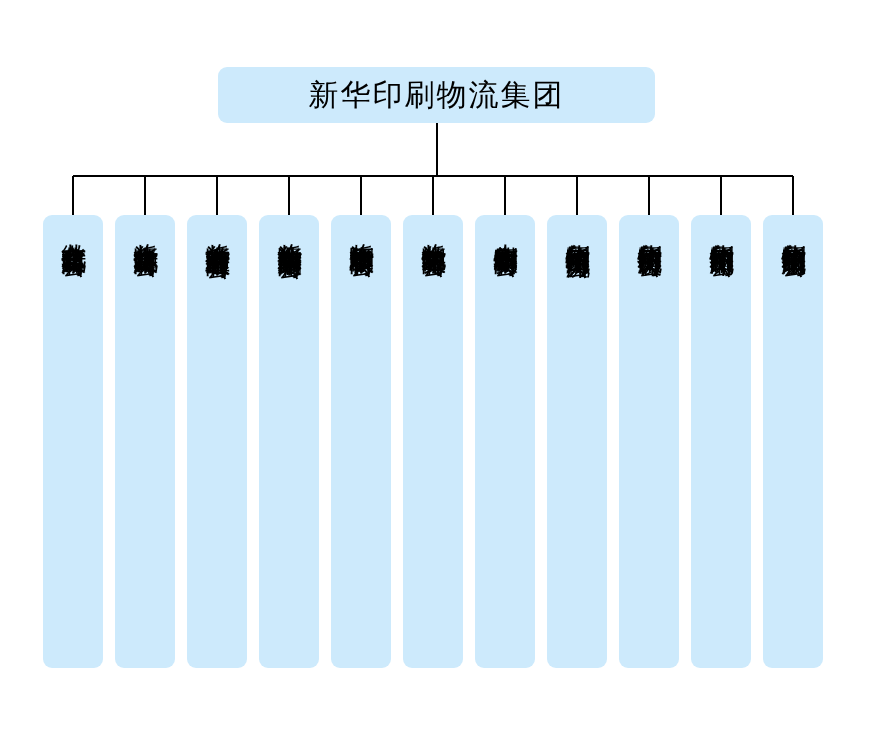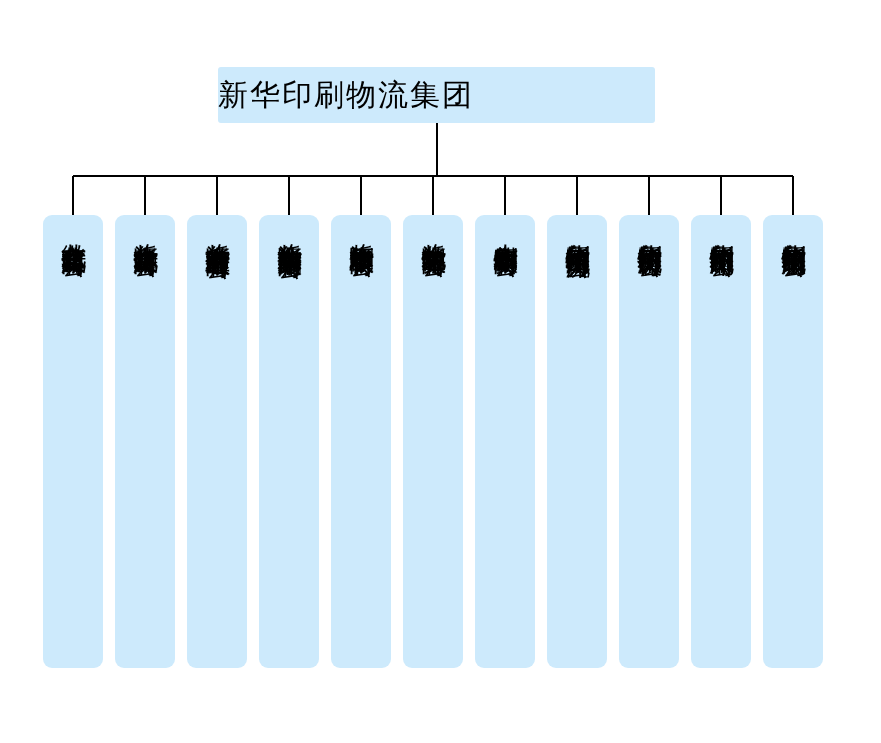--- a/index.html
+++ b/index.html
@@ -40,23 +40,24 @@
   }
 
   
   .root-node {
     position: absolute;
     left: 218px;
     top: 67px;
     width: 437px;
     height: 56px;
     background: #cdeafc;
-    border-radius: 3px;
+    border-radius: 9px;
     display: flex;
     align-items: center;
+    justify-content: center;
     box-sizing: border-box;
   }
   .root-label {
     font-size: 30px;
     line-height: 1;
     color: #000000;
     letter-spacing: 2px;
     white-space: nowrap;
   }
 

